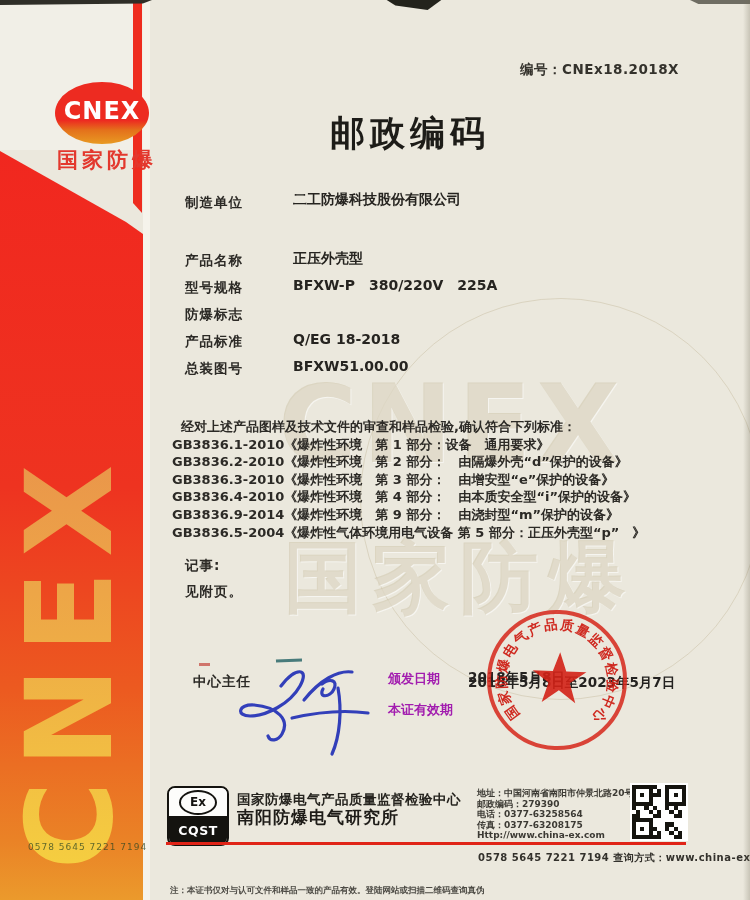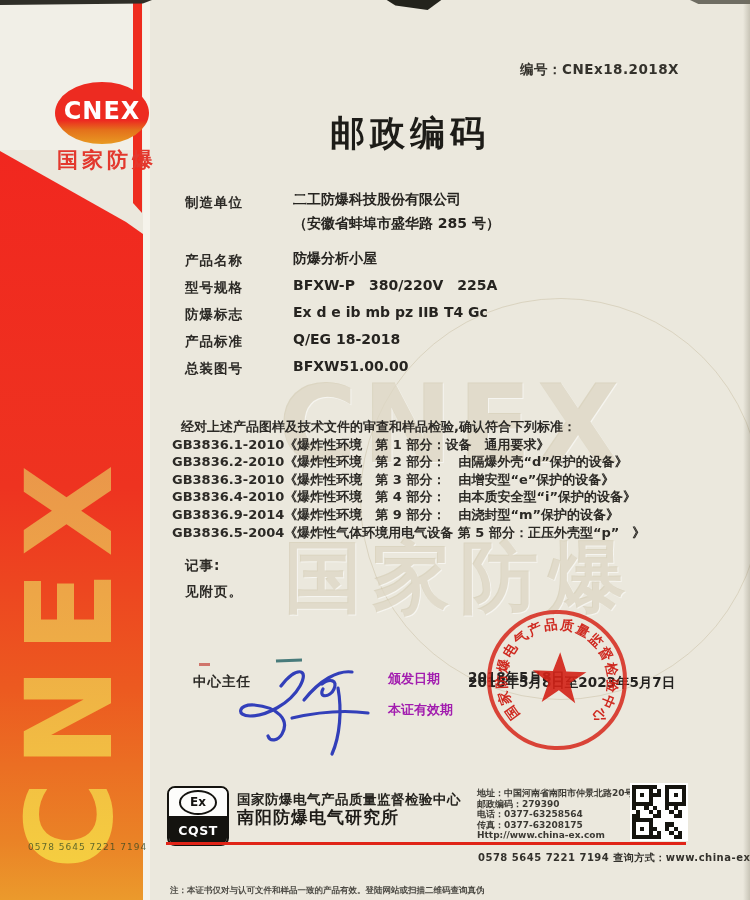--- a/index.html
+++ b/index.html
@@ -114,30 +114,28 @@
   <div class="abs wm wm-cnex">CNEX</div>
   <div class="abs wm wm-gjfb">国家防爆</div>
 
   <div class="abs cert-no">
     <span>编号：</span><span>CNEx18.2018X</span>
   </div>
   <div class="abs title">邮政编码</div>
 
   <div class="abs flabel" style="left:185px;top:194px;">制造单位</div>
   <div class="abs fvalue" style="left:262px;top:191px;">二工防爆科技股份有限公司</div>
-  <div class="abs fvalue" style="left:262px;top:215px;">（安徽省蚌埠市盛华路 285 号）</div>
 
   <div class="abs flabel" style="left:185px;top:252px;">产品名称</div>
-  <div class="abs fvalue" style="left:262px;top:250px;">防爆分析小屋</div>
+  <div class="abs fvalue" style="left:262px;top:250px;">正压外壳型</div>
 
   <div class="abs flabel" style="left:185px;top:279px;">型号规格</div>
   <div class="abs fvalue" style="left:262px;top:277px;">BFXW-P　380/220V　225A</div>
 
   <div class="abs flabel" style="left:185px;top:306px;">防爆标志</div>
-  <div class="abs fvalue" style="left:262px;top:304px;">Ex d e ib mb pz IIB T4 Gc</div>
 
   <div class="abs flabel" style="left:185px;top:333px;">产品标准</div>
   <div class="abs fvalue" style="left:262px;top:331px;">Q/EG 18-2018</div>
 
   <div class="abs flabel" style="left:185px;top:360px;">总装图号</div>
   <div class="abs fvalue" style="left:262px;top:358px;">BFXW51.00.00</div>
 
   <div class="abs standards">
     <div class="intro">经对上述产品图样及技术文件的审查和样品检验,确认符合下列标准：</div>
     <div>GB3836.1-2010《爆炸性环境　第 1 部分：设备　通用要求》</div>

